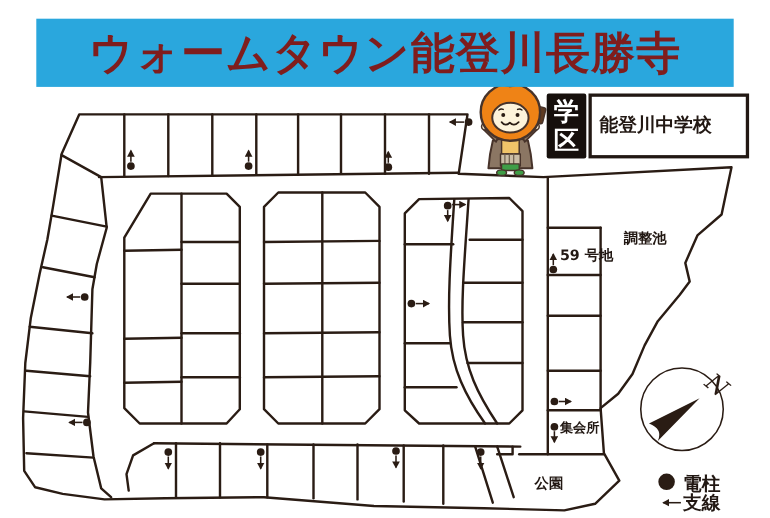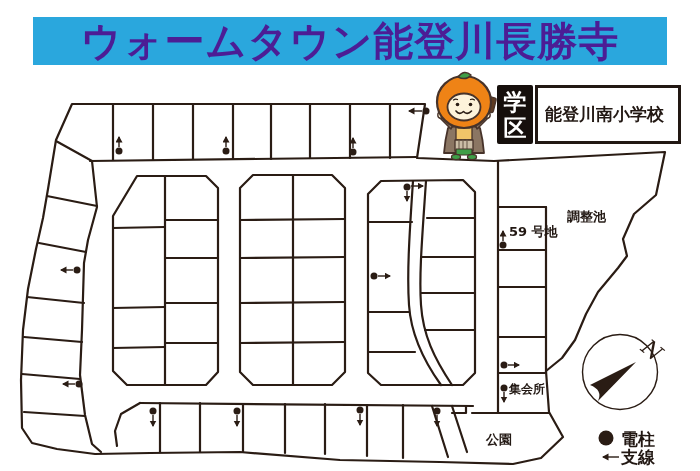--- a/index.html
+++ b/index.html
@@ -1,21 +1,21 @@
 <!DOCTYPE html>
 <html><head>
 <meta charset="utf-8">
 <style>
   html,body{margin:0;padding:0;background:#fff;}
   .stage{position:relative;width:700px;height:471px;background:#fff;overflow:hidden;
          font-family:"DejaVu Sans","Liberation Sans",sans-serif;}
   .stage svg{position:absolute;left:0;top:0;}
-  .banner{position:absolute;left:33px;top:17px;width:634px;height:48px;background:#2aa7dd;
+  .banner{position:absolute;left:33px;top:17px;width:634px;height:62px;background:#2aa7dd;
           display:flex;align-items:center;justify-content:center;
-          font-size:40px;font-weight:bold;color:#4c1d95;letter-spacing:1px;white-space:nowrap;}
+          font-size:40px;font-weight:bold;color:#7f1d1d;letter-spacing:1px;white-space:nowrap;}
   .kuBadge{position:absolute;left:497px;top:85px;width:36px;height:59px;background:#160f0c;
            color:#fff;display:flex;flex-direction:column;align-items:center;justify-content:center;
            font-size:23px;font-weight:bold;line-height:26px;border-radius:2px;}
   .schoolBox{position:absolute;left:535px;top:85px;width:146px;height:59px;background:#fff;
              border:3px solid #221813;box-sizing:border-box;display:flex;flex-direction:column;
              justify-content:center;padding-left:7px;font-size:17px;font-weight:bold;
              color:#221813;line-height:25px;white-space:nowrap;}
   .lines{stroke:#2a1c14;stroke-width:2.2;fill:none;stroke-linejoin:round;stroke-linecap:round;}
   .thin{stroke:#2a1c14;stroke-width:1.4;fill:none;}
   .mlabel{font-weight:bold;fill:#221813;font-family:"DejaVu Sans","Liberation Sans",sans-serif;}
@@ -231,16 +231,16 @@
   <div class="banner">
     <span>ウォームタウン能登川長勝寺</span>
   </div>
 
   <div class="kuBadge">
     <span>学</span>
     <span>区</span>
   </div>
 
   <div class="schoolBox">
-    <span>能登川南小学校</span>
+    <span>能登川中学校</span>
   </div>
 
 </div>
 
 </body></html>

